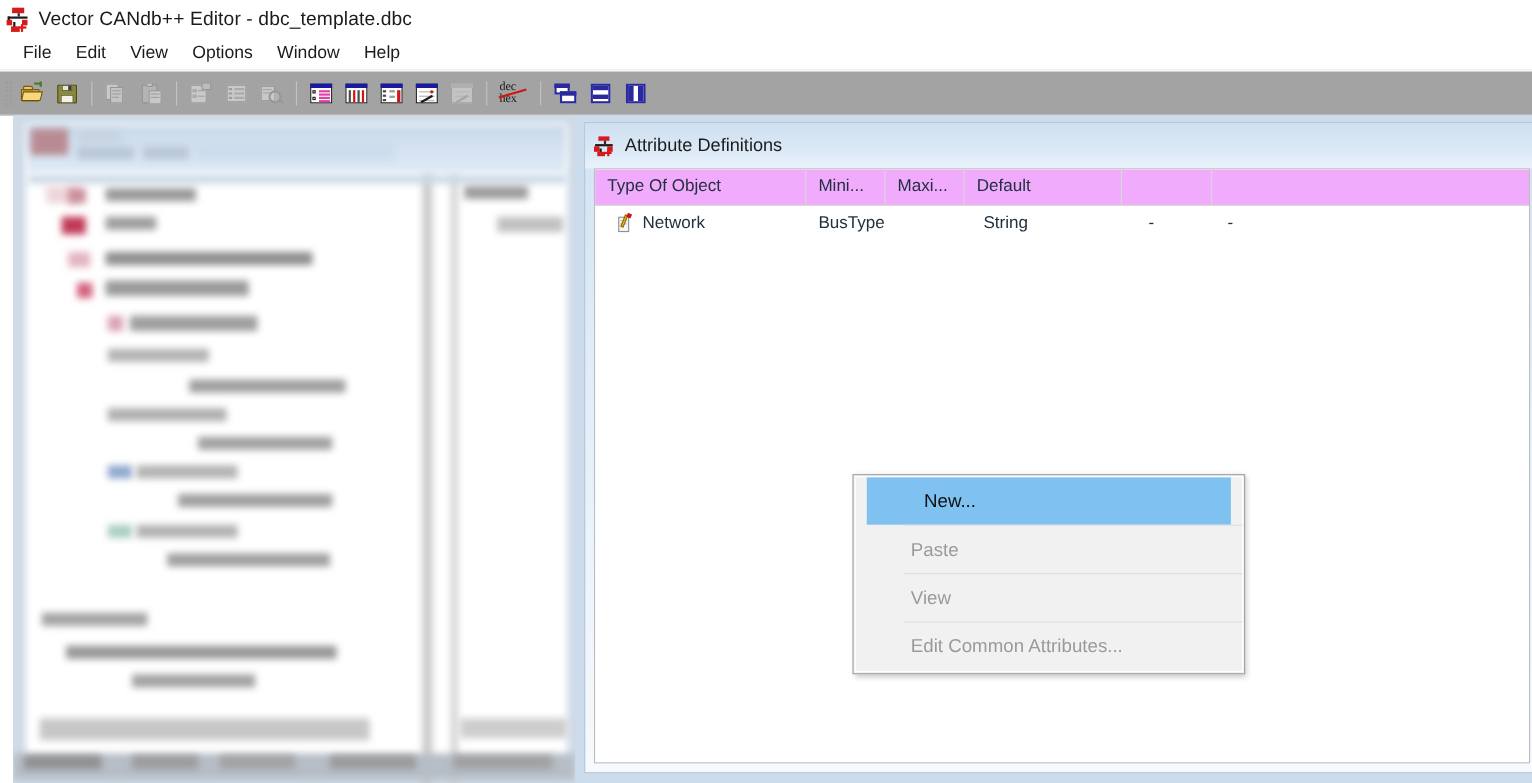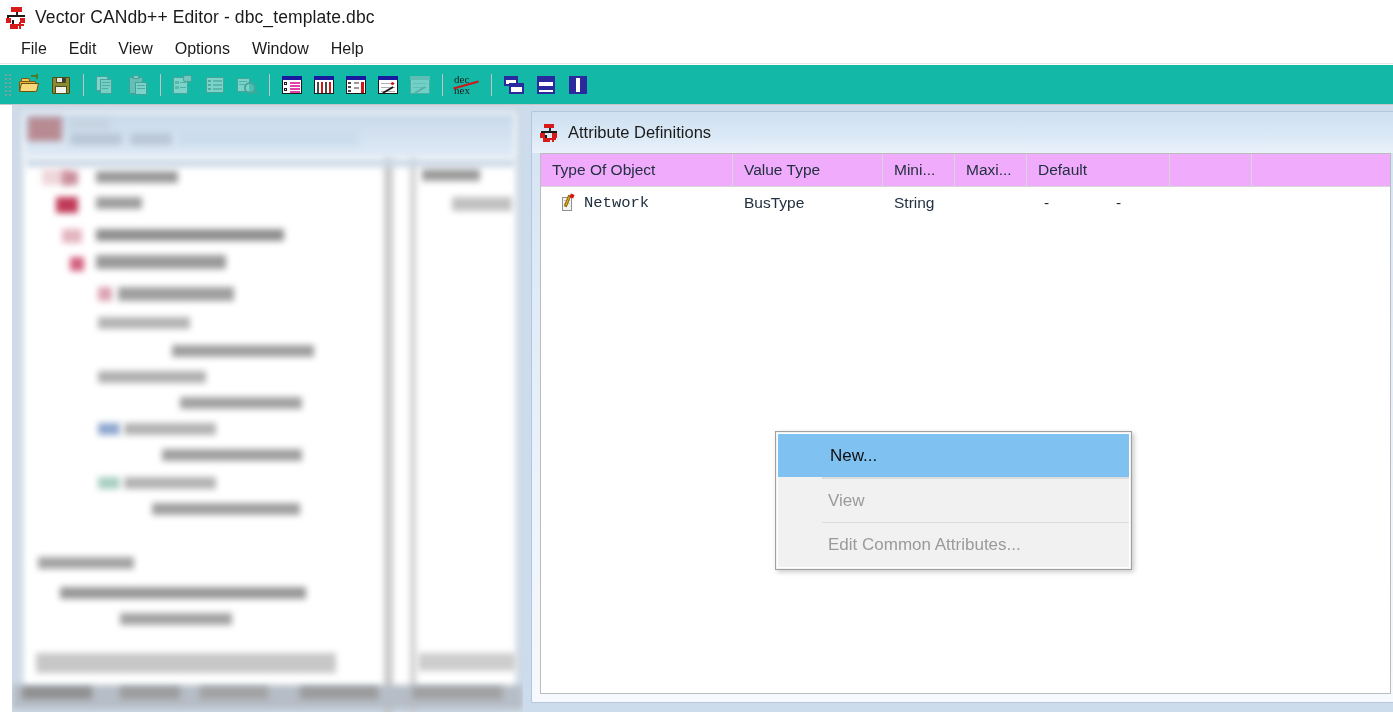--- a/index.html
+++ b/index.html
@@ -66,21 +66,21 @@
     padding: 2px 11px;
     cursor: default;
     white-space: nowrap;
   }
 
   
   .toolbar {
     position: absolute;
     left: 0; top: 65px;
     width: 1393px; height: 40px;
-    background: #14b8a6;
+    background: #a3a3a3;
     display: flex;
     align-items: center;
     border-bottom: 1px solid #c6c6c6;
   }
   .grip {
     width: 8px; height: 26px;
     margin-left: 3px; margin-right: 2px;
     background-image: radial-gradient(circle, #9a9a9a 1px, transparent 1.2px);
     background-size: 4px 4px;
     background-position: 1px 1px;
@@ -240,21 +240,21 @@
     color: #9a9a9a;
     position: relative;
     z-index: 2;
     cursor: default;
     white-space: nowrap;
   }
   .ctx-item.enabled { color: #1b1b1b; }
   .ctx-item.selected {
     background: #7fc2f2;
     color: #0f0f0f;
-    margin: 0 2px;
+    margin: 0 12px;
   }
   .ctx-sep {
     height: 1px;
     background: #dcdcdc;
     margin-left: 46px;
     margin-right: 2px;
     position: relative;
     z-index: 2;
   }
 </style>
@@ -549,29 +549,28 @@
               <span class="vg-b" style="left:12px; top:12px; width:2px;  height:6px;"></span>
               <span class="vg-b" style="left:10px; top:14px; width:6px;  height:2px;"></span>
             </div>
           </div>
           <div class="attr-title">Attribute Definitions</div>
         </div>
 
         <div class="grid">
           <div class="grid-head">
             <div class="gh c0">Type Of Object</div>
-            <div class="gh c2">Value Type</div>
             <div class="gh c3">Mini...</div>
             <div class="gh c4">Maxi...</div>
             <div class="gh c5">Default</div>
             <div class="gh c6 last"></div>
           </div>
 
           <div class="grid-row">
-            <div class="gc c0" style="padding-left:0;font-family:Liberation Mono, monospace;">
+            <div class="gc c0" style="padding-left:0;">
               <span class="row-icon">
                 <span style="position:absolute;left:1px;top:2px;width:10px;height:14px;background:#f4f4f2;border:1px solid #8f8f8f;"></span>
                 <span style="position:absolute;left:3px;top:5px;width:6px;height:1px;background:#c2c2c2;"></span>
                 <span style="position:absolute;left:3px;top:8px;width:6px;height:1px;background:#c2c2c2;"></span>
                 <span style="position:absolute;left:5px;top:0px;width:3px;height:12px;background:#f0b429;border:1px solid #8a6a14;transform:rotate(22deg);"></span>
                 <span style="position:absolute;left:9px;top:-1px;width:4px;height:4px;background:#d01515;transform:rotate(22deg);"></span>
               </span>
               <span>Network</span>
             </div>
             <div class="gc c1">BusType</div>
@@ -581,20 +580,21 @@
             <div class="gc c6"></div>
           </div>
         </div>
       </div>
     </div>
 
     <div class="ctxmenu">
       <div class="ctx-item enabled selected">New...</div>
       <div class="ctx-sep"></div>
 
+      <div class="ctx-item">Paste</div>
       <div class="ctx-sep"></div>
 
       <div class="ctx-item">View</div>
       <div class="ctx-sep"></div>
 
       <div class="ctx-item">Edit Common Attributes...</div>
     </div>
 
   </div>
 </div>

